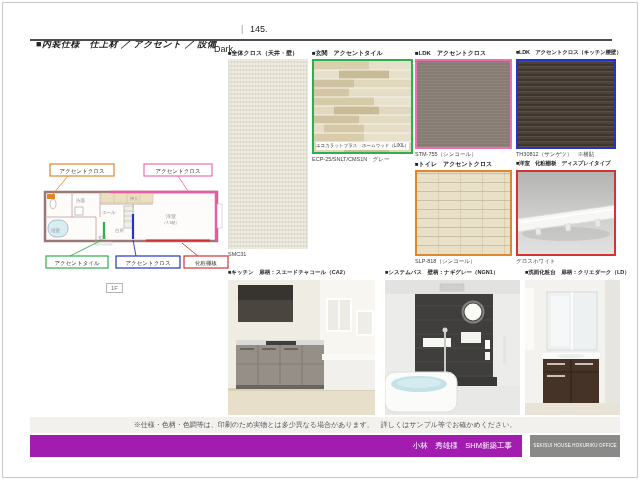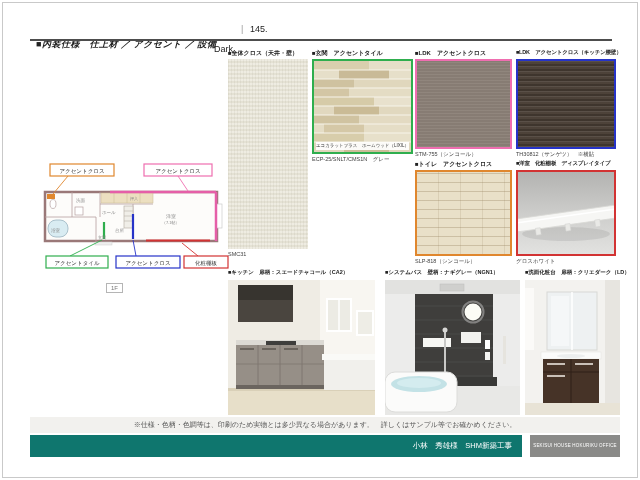--- a/index.html
+++ b/index.html
@@ -44,21 +44,21 @@
                      repeating-linear-gradient(90deg, rgba(0,0,0,0) 0 21px, rgba(150,130,95,0.18) 21px 22px); }
   .sw-shelf { border:2px solid #d23333; background:linear-gradient(180deg,#b3b3b1 0%,#cfcfcd 55%,#e2e2e0 100%); overflow:hidden; }
 
   
   .ph-title { position:absolute; font-size:5.5px; font-weight:bold; color:#222; white-space:nowrap; }
   .photo { position:absolute; overflow:hidden; background:#f0eee9; }
 
   
   .disclaimer { position:absolute; left:30px; top:417px; width:590px; height:16px; background:#f2f1ee;
     font-size:7px; color:#555; text-align:center; line-height:16px; white-space:nowrap; }
-  .foot-bar { position:absolute; left:30px; top:435px; width:492px; height:22px; background:#0f766e;
+  .foot-bar { position:absolute; left:30px; top:435px; width:492px; height:22px; background:#a21caf;
     color:#fff; font-size:7.5px; text-align:right; line-height:22px; padding-right:10px; white-space:nowrap; }
   .foot-office { position:absolute; left:530px; top:435px; width:90px; height:22px; background:#8a8a88;
     color:#fff; font-size:4.5px; text-align:center; line-height:22px; letter-spacing:0.2px; white-space:nowrap; }
 </style>
 </head>
 <body>
 
 <div class="frame"></div>
 
 <div class="hdr-title">■内装仕様　仕上材 ／ アクセント ／ 設備</div>

